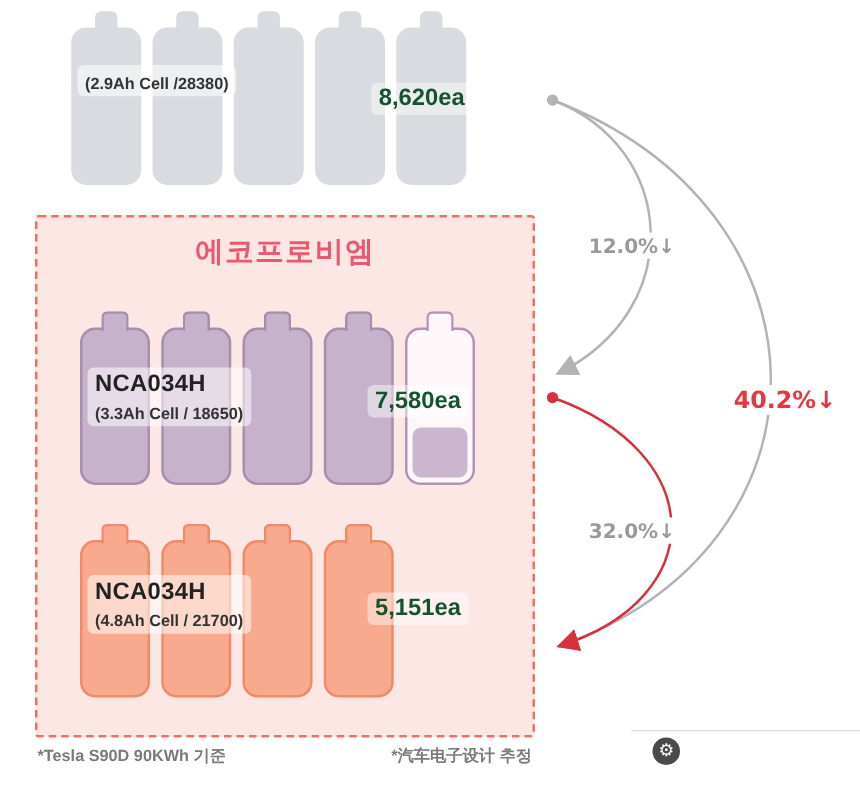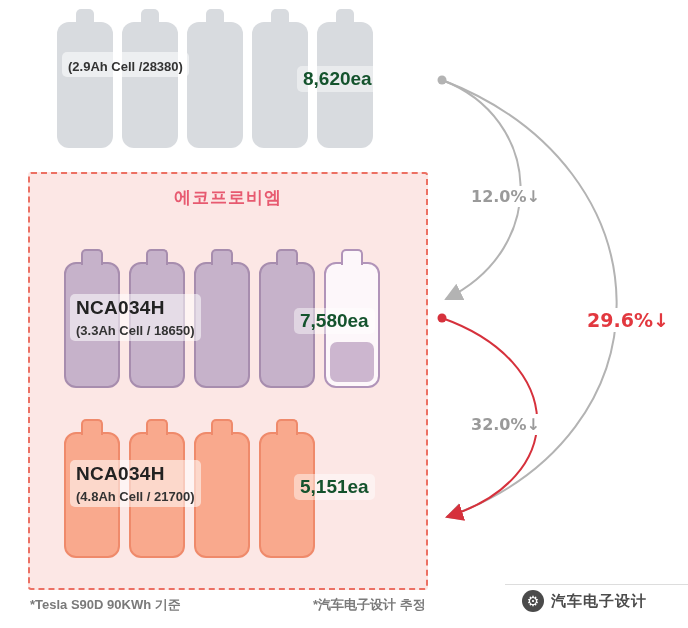--- a/index.html
+++ b/index.html
@@ -44,21 +44,21 @@
     background: rgba(255,255,255,0.45); border-radius: 5px; padding: 2px 6px;
   }
 
   
   .ecopro-box {
     position: absolute; left: 28px; top: 172px; width: 400px; height: 418px;
     background: #fce7e5; border: 2px dashed #ec7063; border-radius: 3px;
   }
   .ecopro-title {
     position: absolute; left: 28px; top: 186px; width: 400px; text-align: center;
-    font-size: 17px; font-weight: bold; color: #e75a70; z-index: 3; letter-spacing: 1px;
+    font-size: 23px; font-weight: bold; color: #e75a70; z-index: 3; letter-spacing: 1px;
   }
 
   
   svg.arrows { position: absolute; left: 0; top: 0; pointer-events: none; z-index: 4; }
   .pct {
     position: absolute; z-index: 5; font-weight: bold;
     font-family: "DejaVu Sans", "Liberation Sans", sans-serif;
     background: #ffffff; padding: 1px 3px;
   }
   .pct.gray { color: #9a9a9a; font-size: 16px; }
@@ -142,24 +142,23 @@
 
     <path d="M442,80 C542,118 550,248 446,299" fill="none" stroke="#b3b3b3" stroke-width="2" marker-end="url(#arrGray)"></path>
 
     <path d="M442,318 C566,362 570,478 447,517" fill="none" stroke="#d6313c" stroke-width="2" marker-end="url(#arrRed)"></path>
     <circle cx="442" cy="80" r="4.5" fill="#b3b3b3"></circle>
     <circle cx="442" cy="318" r="4.5" fill="#d6313c"></circle>
   </svg>
 
   <div class="pct gray" style="left:468px; top:186px;">12.0%↓</div>
   <div class="pct gray" style="left:468px; top:414px;">32.0%↓</div>
-  <div class="pct red" style="left:584px; top:308px;">29.6%↓</div>
+  <div class="pct red" style="left:584px; top:308px;">40.2%↓</div>
 
   <div class="footnote fn-left">*Tesla S90D 90KWh 기준</div>
   <div class="footnote fn-right">*汽车电子设计 추정</div>
 
   <div class="wm-divider"></div>
   <div class="watermark">
     <div class="wm-logo">⚙</div>
-    <div class="wm-text">汽车电子设计</div>
   </div>
 
 </div>
 
 </body></html>

